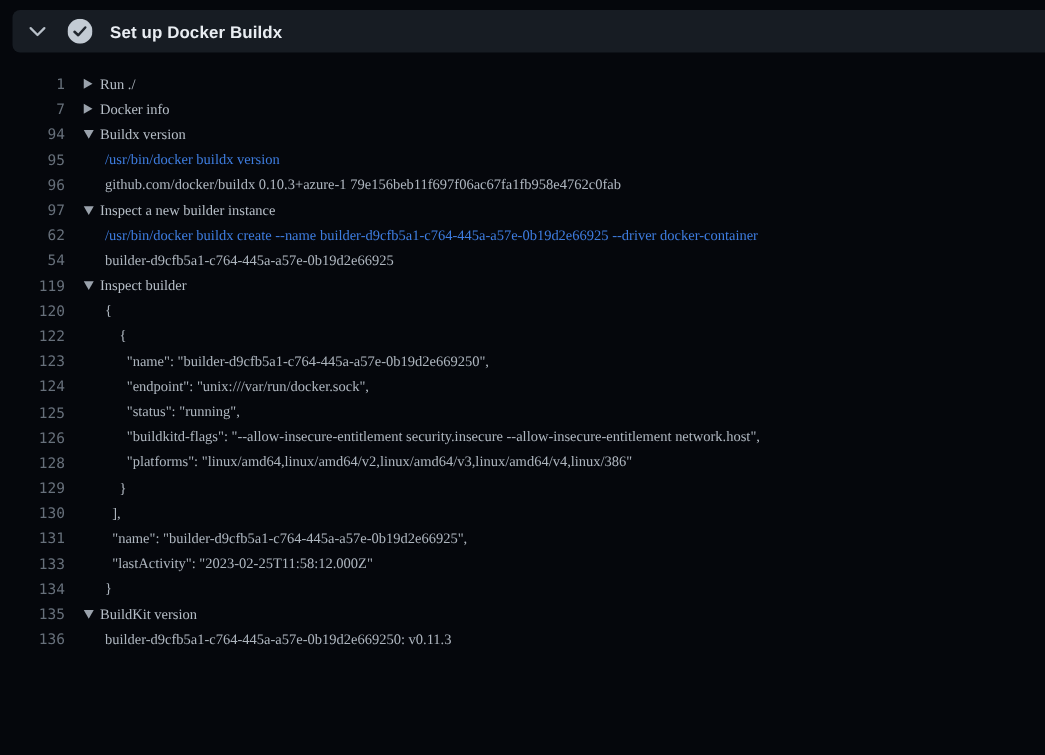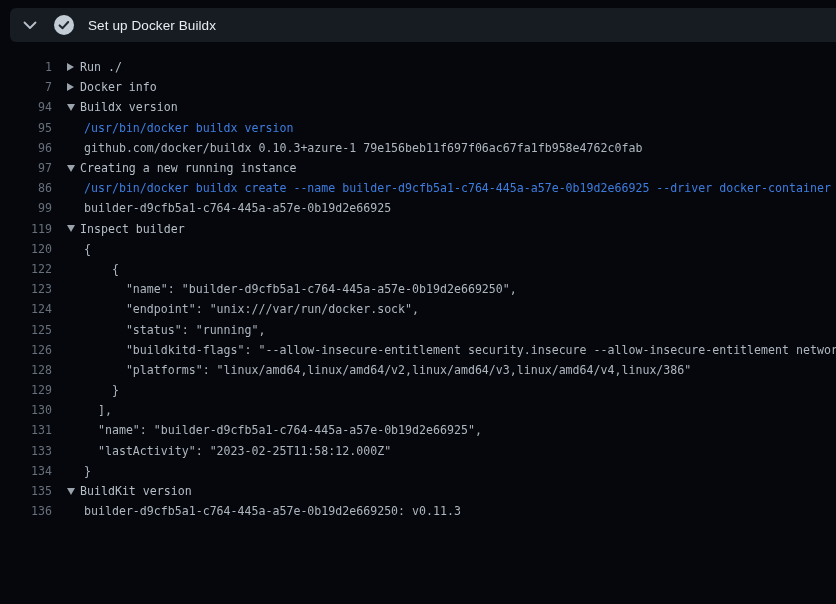--- a/index.html
+++ b/index.html
@@ -23,21 +23,21 @@
     display: flex;
     align-items: center;
     cursor: pointer;
   }
   .chev { width: 16px; height: 16px; margin-left: 12px; flex: none; display: block; }
   .status-ico { width: 20px; height: 20px; margin-left: 16px; flex: none; display: block; }
   .step-title {
     margin-left: 14px;
     color: #e9edf2;
     font-size: 13.5px;
-    font-weight: 400;
+    font-weight: 700;
     letter-spacing: .1px;
     white-space: nowrap;
   }
 
   
   .log {
     position: absolute;
     top: 57px; left: 0; right: 0;
     font-family: "DejaVu Sans Mono", "Liberation Mono", monospace;
     font-size: 11.6px;
@@ -71,21 +71,21 @@
     border-left: 7px solid #9aa2ac;
     border-top: 4.5px solid transparent;
     border-bottom: 4.5px solid transparent;
   }
   .tri-d {
     width: 0; height: 0;
     border-top: 7px solid #9aa2ac;
     border-left: 4.5px solid transparent;
     border-right: 4.5px solid transparent;
   }
-  .txt { flex: none; white-space: pre; }
+  .txt { flex: none; white-space: pre; font-family: Liberation Serif, serif; }
   .row.group .txt   { color: #b6bec7; }
   .row.command .txt { color: #3e7de0; }
   .row.output .txt  { color: #aeb6bf; }
   .row.group { cursor: pointer; }
 </style>
 </head>
 <body>
 
 <div class="stage">
 
@@ -99,23 +99,23 @@
     </svg>
     <span class="step-title">Set up Docker Buildx</span>
   </div>
 
   <div class="log">
       <div class="row group"><span class="num">1</span><span class="caret-box"><span class="tri-r"></span></span><span class="txt">Run ./</span></div>
       <div class="row group"><span class="num">7</span><span class="caret-box"><span class="tri-r"></span></span><span class="txt">Docker info</span></div>
       <div class="row group"><span class="num">94</span><span class="caret-box"><span class="tri-d"></span></span><span class="txt">Buildx version</span></div>
       <div class="row command"><span class="num">95</span><span class="spacer"></span><span class="txt">/usr/bin/docker buildx version</span></div>
       <div class="row output"><span class="num">96</span><span class="spacer"></span><span class="txt">github.com/docker/buildx 0.10.3+azure-1 79e156beb11f697f06ac67fa1fb958e4762c0fab</span></div>
-      <div class="row group"><span class="num">97</span><span class="caret-box"><span class="tri-d"></span></span><span class="txt">Creating a new running instance</span></div>
-      <div class="row command"><span class="num">86</span><span class="spacer"></span><span class="txt">/usr/bin/docker buildx create --name builder-d9cfb5a1-c764-445a-a57e-0b19d2e66925 --driver docker-container</span></div>
-      <div class="row output"><span class="num">99</span><span class="spacer"></span><span class="txt">builder-d9cfb5a1-c764-445a-a57e-0b19d2e66925</span></div>
+      <div class="row group"><span class="num">97</span><span class="caret-box"><span class="tri-d"></span></span><span class="txt">Inspect a new builder instance</span></div>
+      <div class="row command"><span class="num">62</span><span class="spacer"></span><span class="txt">/usr/bin/docker buildx create --name builder-d9cfb5a1-c764-445a-a57e-0b19d2e66925 --driver docker-container</span></div>
+      <div class="row output"><span class="num">54</span><span class="spacer"></span><span class="txt">builder-d9cfb5a1-c764-445a-a57e-0b19d2e66925</span></div>
       <div class="row group"><span class="num">119</span><span class="caret-box"><span class="tri-d"></span></span><span class="txt">Inspect builder</span></div>
       <div class="row output"><span class="num">120</span><span class="spacer"></span><span class="txt">{</span></div>
       <div class="row output"><span class="num">122</span><span class="spacer"></span><span class="txt">    {</span></div>
       <div class="row output"><span class="num">123</span><span class="spacer"></span><span class="txt">      "name": "builder-d9cfb5a1-c764-445a-a57e-0b19d2e669250",</span></div>
       <div class="row output"><span class="num">124</span><span class="spacer"></span><span class="txt">      "endpoint": "unix:///var/run/docker.sock",</span></div>
       <div class="row output"><span class="num">125</span><span class="spacer"></span><span class="txt">      "status": "running",</span></div>
       <div class="row output"><span class="num">126</span><span class="spacer"></span><span class="txt">      "buildkitd-flags": "--allow-insecure-entitlement security.insecure --allow-insecure-entitlement network.host",</span></div>
       <div class="row output"><span class="num">128</span><span class="spacer"></span><span class="txt">      "platforms": "linux/amd64,linux/amd64/v2,linux/amd64/v3,linux/amd64/v4,linux/386"</span></div>
       <div class="row output"><span class="num">129</span><span class="spacer"></span><span class="txt">    }</span></div>
       <div class="row output"><span class="num">130</span><span class="spacer"></span><span class="txt">  ],</span></div>

